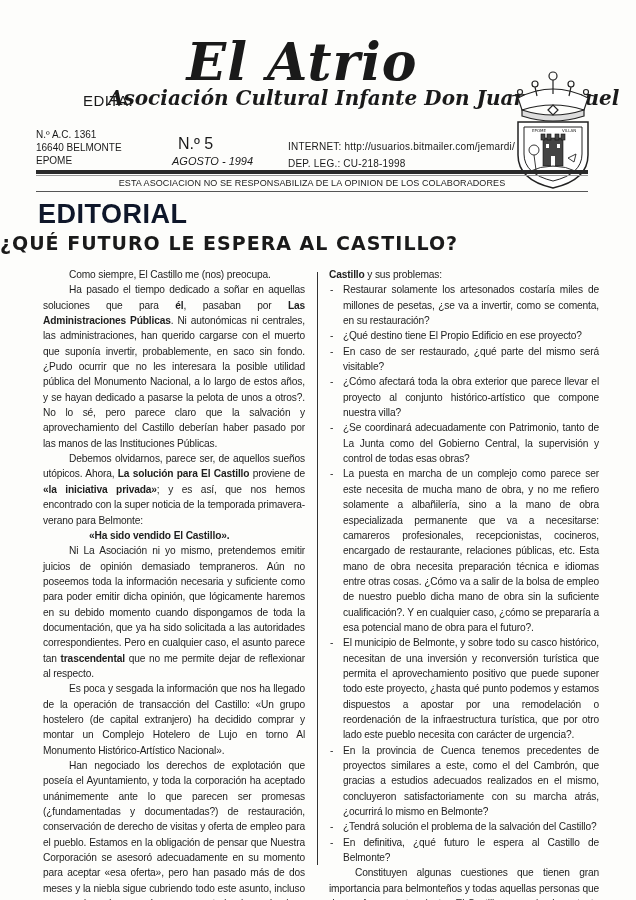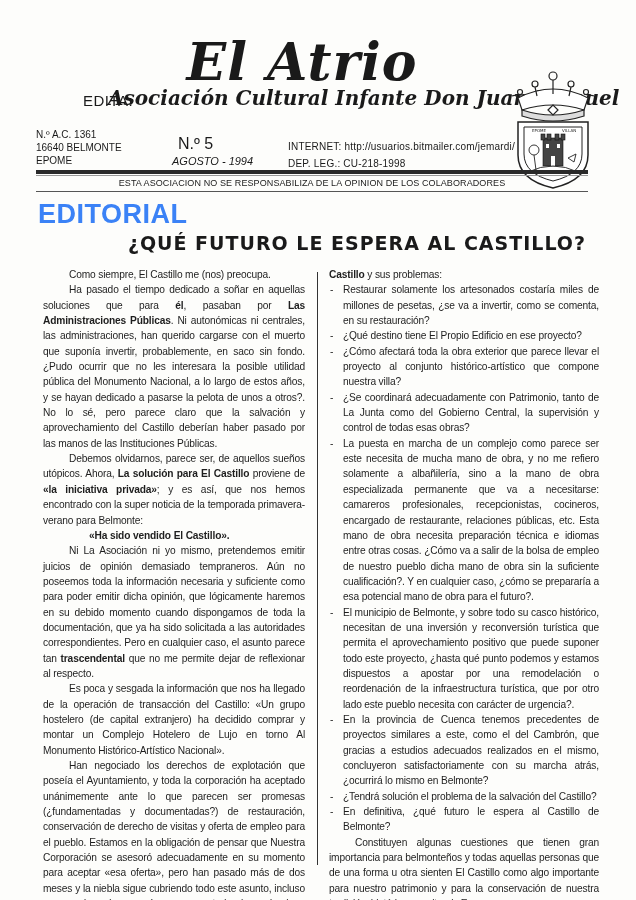--- a/index.html
+++ b/index.html
@@ -24,23 +24,23 @@
   }
   .addr { position: absolute; left: 36px; top: 128px; font-size: 10px; line-height: 13px; }
   .issue-num { position: absolute; left: 178px; top: 135px; font-size: 16px; font-weight: normal; }
   .issue-date { position: absolute; left: 172px; top: 155px; font-size: 11px; font-style: italic; }
   .net { position: absolute; left: 288px; top: 138px; font-size: 10px; line-height: 17px; letter-spacing: 0.2px; }
   .crest { position: absolute; left: 508px; top: 60px; width: 90px; height: 130px; }
   .rule-thick { position: absolute; left: 36px; top: 170px; width: 552px; height: 4px; background: #2a2a2a; }
   .rule-thin1 { position: absolute; left: 36px; top: 175px; width: 552px; height: 1px; background: #999; }
   .disclaimer { position: absolute; left: 36px; width: 552px; top: 178px; text-align: center; font-size: 9px; letter-spacing: 0.1px; }
   .rule-thin2 { position: absolute; left: 36px; top: 191px; width: 552px; height: 1px; background: #555; }
-  .section-title { position: absolute; left: 38px; top: 199px; font-size: 27px; font-weight: bold; color: #3b82f6; letter-spacing: 0.5px; }
+  .section-title { position: absolute; left: 38px; top: 199px; font-size: 27px; font-weight: bold; color: #0f172a; letter-spacing: 0.5px; }
   .headline {
-    position: absolute; left: 0; width: 586px; top: 232px; text-align: right;
+    position: absolute; left: 0; width: 586px; top: 232px; text-align: left;
     font-size: 19px; font-weight: 900; letter-spacing: 1px; font-family: "DejaVu Sans", sans-serif;
   }
   .col {
     position: absolute; top: 267px; font-size: 10.2px; line-height: 15.35px; text-align: justify;
     font-family: "Liberation Sans", sans-serif; color: #1e1e1e; letter-spacing: -0.15px;
   }
   .col-left { left: 43px; width: 262px; }
   .col-right { left: 329px; width: 270px; }
   .col-divider { position: absolute; left: 317px; top: 272px; width: 1px; height: 593px; background: #333; }
   .col p { margin: 0; }
@@ -132,20 +132,21 @@
 
 </div>
 
 <div class="col-divider"></div>
 
 <div class="col col-right">
   <p><b>Castillo</b><span> y sus problemas:</span></p>
   <ul>
     <li>Restaurar solamente los artesonados costaría miles de millones de pesetas, ¿se va a invertir, como se comenta, en su restauración?</li>
     <li>¿Qué destino tiene El Propio Edificio en ese proyecto?</li>
+    <li>En caso de ser restaurado, ¿qué parte del mismo será visitable?</li>
     <li>¿Cómo afectará toda la obra exterior que parece llevar el proyecto al conjunto histórico-artístico que compone nuestra villa?</li>
     <li>¿Se coordinará adecuadamente con Patrimonio, tanto de La Junta como del Gobierno Central, la supervisión y control de todas esas obras?</li>
     <li>La puesta en marcha de un complejo como parece ser este necesita de mucha mano de obra, y no me refiero solamente a albañilería, sino a la mano de obra especializada permanente que va a necesitarse: camareros profesionales, recepcionistas, cocineros, encargado de restaurante, relaciones públicas, etc. Esta mano de obra necesita preparación técnica e idiomas entre otras cosas. ¿Cómo va a salir de la bolsa de empleo de nuestro pueblo dicha mano de obra sin la suficiente cualificación?. Y en cualquier caso, ¿cómo se prepararía a esa potencial mano de obra para el futuro?.</li>
     <li>El municipio de Belmonte, y sobre todo su casco histórico, necesitan de una inversión y reconversión turística que permita el aprovechamiento positivo que puede suponer todo este proyecto, ¿hasta qué punto podemos y estamos dispuestos a apostar por una remodelación o reordenación de la infraestructura turística, que por otro lado este pueblo necesita con carácter de urgencia?.</li>
     <li>En la provincia de Cuenca tenemos precedentes de proyectos similares a este, como el del Cambrón, que gracias a estudios adecuados realizados en el mismo, concluyeron satisfactoriamente con su marcha atrás, ¿ocurrirá lo mismo en Belmonte?</li>
     <li>¿Tendrá solución el problema de la salvación del Castillo?</li>
     <li>En definitiva, ¿qué futuro le espera al Castillo de Belmonte?</li>
   </ul>
   <p class="indent">Constituyen algunas cuestiones que tienen gran importancia para belmonteños y todas aquellas personas que de una forma u otra sienten El Castillo como algo importante para nuestro patrimonio y para la conservación de nuestra tradición histórica y cultural. Esperamos que se nos vayan aclarando, por quien corresponda, sucesivamente y nos ayuden a entender la complejidad de resolución de problemas tan serios y complicados como son la conservación del Castillo y el desarrollo turístico de Belmonte que tan importantes son para el renacimiento de nuestro pueblo.</p>
 

